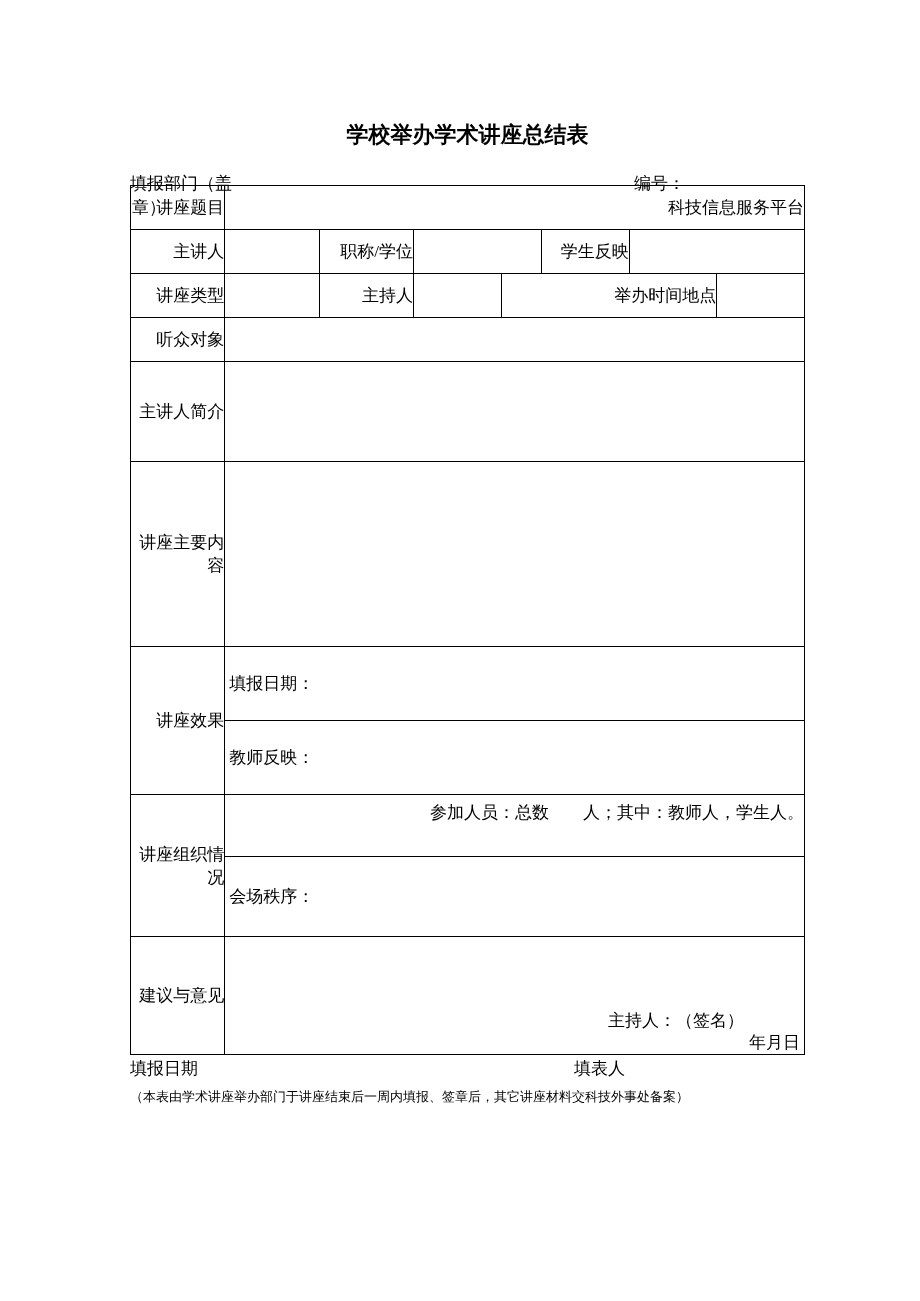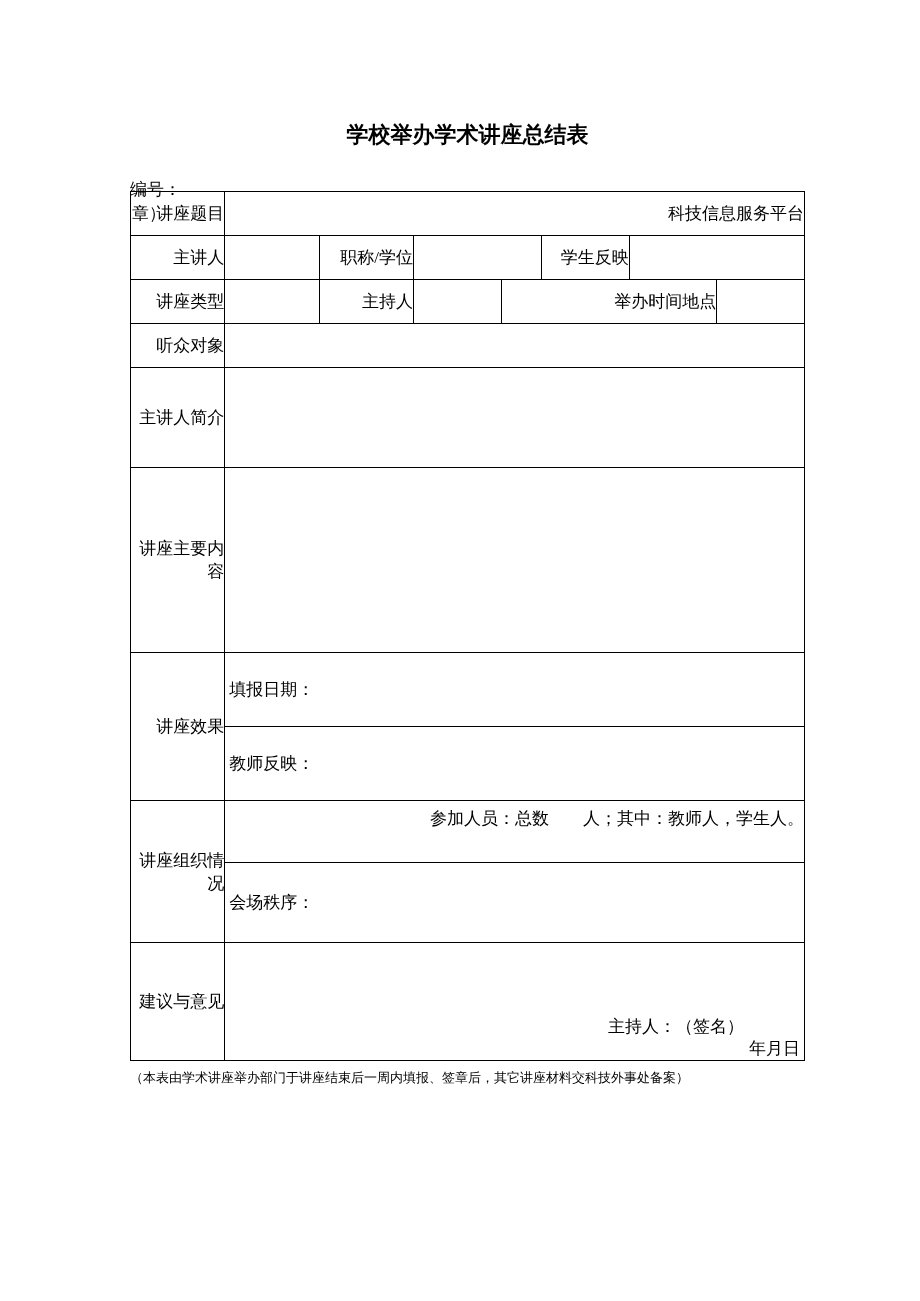--- a/index.html
+++ b/index.html
@@ -15,21 +15,21 @@
       position: relative;
     }
     .page {
       padding: 120px 115px 0 130px;
     }
     .title {
       text-align: center;
       font-size: 22px;
       font-weight: bold;
       font-family: "SimHei", "黑体", sans-serif;
-      margin-bottom: 28px;
+      margin-bottom: 22px;
     }
     .header-row {
       display: flex;
       font-size: 17px;
       margin-bottom: -10px;
       position: relative;
       z-index: 2;
     }
     .header-left {
       flex: 1;
@@ -115,20 +115,21 @@
       position: relative;
     }
   </style>
 </head>
 <body>
 
 <div class="page">
   <div class="title">学校举办学术讲座总结表</div>
 
   <div class="header-row">
+    <div class="header-left">填报部门（盖</div>
     <div class="header-right">编号：</div>
   </div>
 
   <div class="table-wrap">
     <div class="overlap">章）</div>
     <table class="table">
       <colgroup>
         <col style="width:14%">
         <col style="width:14%">
         <col style="width:14%">
@@ -189,15 +190,19 @@
         <td>建议与意见</td>
         <td colspan="7" class="sig-cell">
           <span class="sig-inner">主持人：（签名）</span>
           <span class="date-inner">年月日</span>
         </td>
       </tr>
     </tbody>
       </table>
   </div>
 
+  <div class="footer-row">
+    <div class="footer-left">填报日期</div>
+    <div class="footer-right">填表人</div>
+  </div>
 
   <div class="footnote">（本表由学术讲座举办部门于讲座结束后一周内填报、签章后，其它讲座材料交科技外事处备案）</div>
 </div>
 
 </body></html>

